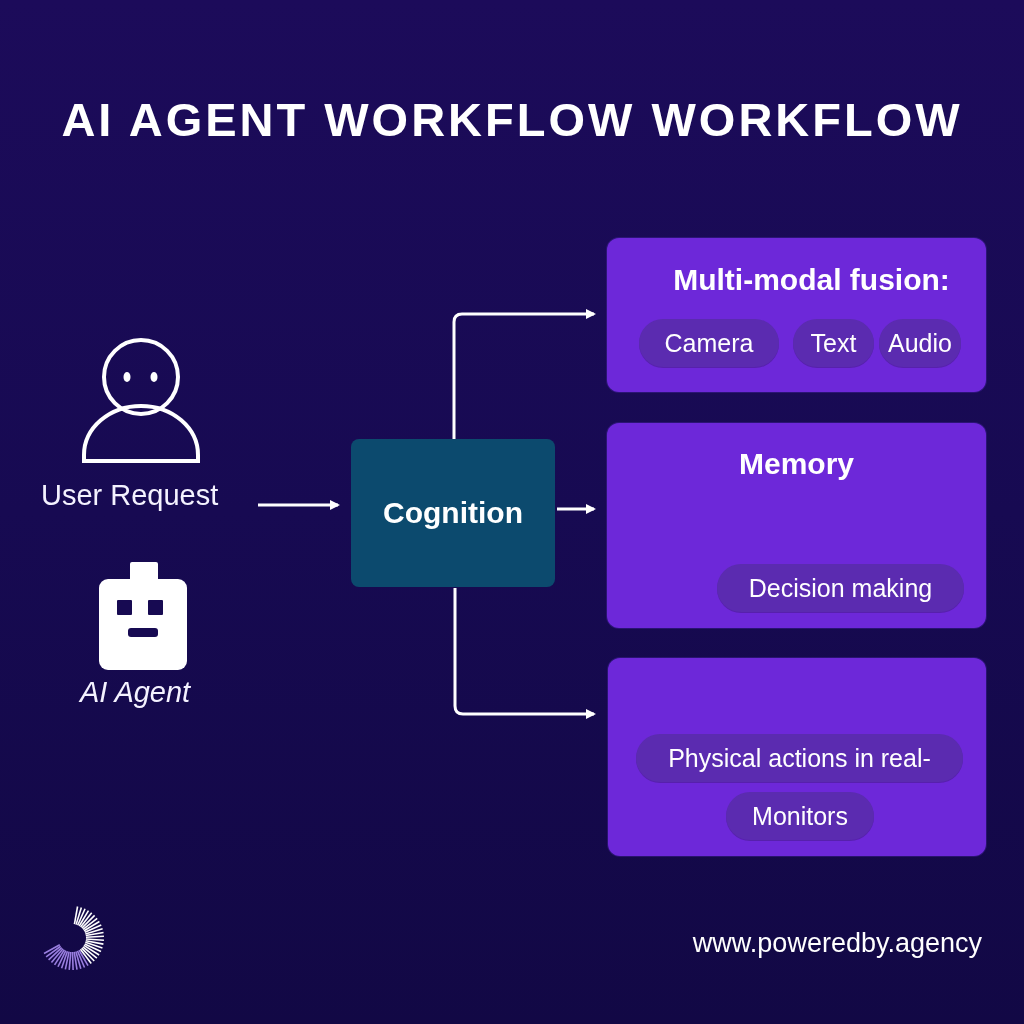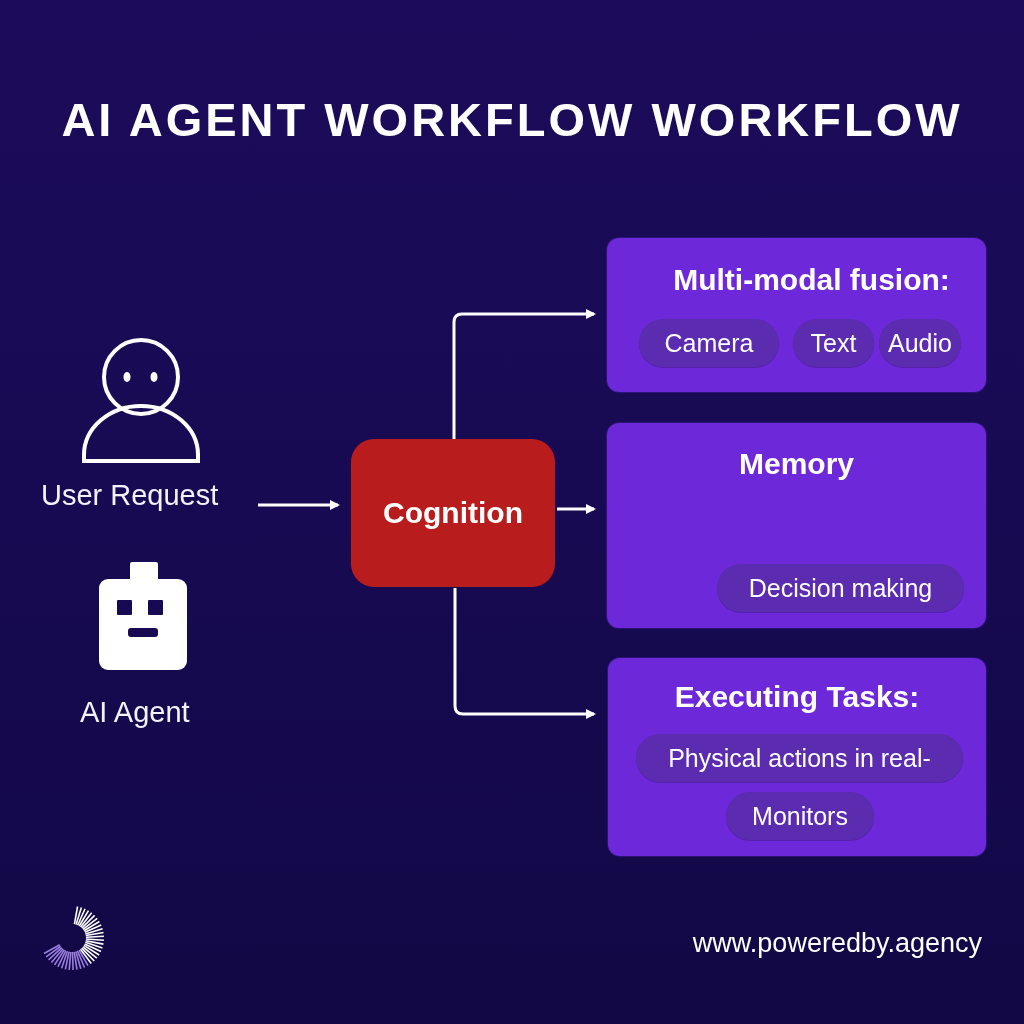--- a/index.html
+++ b/index.html
@@ -3,21 +3,21 @@
 <meta charset="utf-8">
 <style>
   html,body{margin:0;padding:0;}
   body{width:1024px;height:1024px;overflow:hidden;
     background:linear-gradient(180deg,#1c0b5a 0%,#170a52 50%,#120845 100%);
     font-family:"Liberation Sans",sans-serif;color:#fff;position:relative;}
   .abs{position:absolute;}
   .title{left:0;width:1024px;top:92px;text-align:center;font-size:47px;font-weight:bold;letter-spacing:3px;color:#fff;}
   .label{font-size:29px;color:#f4f2ff;font-weight:500;}
   .card{background:#6d28d9;border-radius:12px;box-shadow:0 0 0 1px rgba(80,40,180,0.35);}
-  .cog{left:351px;top:439px;width:204px;height:148px;background:#b91c1c;border-radius:23px;display:flex;align-items:center;justify-content:center;font-size:30px;font-weight:bold;}
+  .cog{left:351px;top:439px;width:204px;height:148px;background:#0c4a6e;border-radius:8px;display:flex;align-items:center;justify-content:center;font-size:30px;font-weight:bold;}
   .card-title{position:absolute;left:0;right:0;text-align:center;font-size:30px;font-weight:bold;}
   .pill{position:absolute;background:#5b2bb0;border-radius:24px;height:48px;display:flex;align-items:center;justify-content:center;font-size:25px;color:#fff;box-shadow:0 1px 0 rgba(0,0,0,0.2);}
   .url{right:42px;top:928px;font-size:27px;color:#fff;margin-left:43px;}
   svg{position:absolute;left:0;top:0;}
 </style>
 </head>
 <body>
 
 <div class="abs title">AI AGENT WORKFLOW WORKFLOW</div>
 
@@ -41,40 +41,39 @@
 </svg>
 <div class="abs label" style="left:41px;top:479px;">User Request</div>
 
 <svg width="1024" height="1024">
   <rect x="130" y="562" width="28" height="22" rx="2" fill="#fff"></rect>
   <rect x="99" y="579" width="88" height="91" rx="9" fill="#fff"></rect>
   <rect x="117" y="600" width="15" height="15" rx="1" fill="#170a52"></rect>
   <rect x="148" y="600" width="15" height="15" rx="1" fill="#170a52"></rect>
   <rect x="128" y="628" width="30" height="9" rx="3" fill="#170a52"></rect>
 </svg>
-<div class="abs label" style="left:80px;top:696px;">AI Agent</div>
+<div class="abs label" style="left:80px;top:676px;font-style:italic;">AI Agent</div>
 
 <div class="abs cog">
   <span>Cognition</span>
 </div>
 
 <div class="abs card" style="left:607px;top:238px;width:379px;height:154px;">
   <div class="card-title" style="top:25px;left:30px;">Multi-modal fusion:</div>
   <div class="pill" style="left:32px;top:81px;width:140px;">Camera</div>
   <div class="pill" style="left:186px;top:81px;width:81px;">Text</div>
   <div class="pill" style="left:272px;top:81px;width:82px;">Audio</div>
 </div>
 
 <div class="abs card" style="left:607px;top:423px;width:379px;height:205px;">
   <div class="card-title" style="top:24px;">Memory</div>
   <div class="pill" style="left:110px;top:141px;width:247px;">Decision making</div>
 </div>
 
 <div class="abs card" style="left:608px;top:658px;width:378px;height:198px;">
-  <div class="card-title" style="top:22px;">Executing Tasks:</div>
   <div class="pill" style="left:118px;top:134px;width:148px;">Monitors</div>
   <div class="pill" style="left:28px;top:76px;width:327px;">Physical actions in real-</div>
 </div>
 
 <svg width="1024" height="1024" id="logo">
     <line x1="74.43107448733703" y1="924.2126914578291" x2="77.55674168534178" y2="906.4861519036093" stroke="#ffffff" stroke-width="1.6"></line>
     <line x1="76.09320386611832" y1="924.6117334165175" x2="81.35589455112758" y2="907.3982478091829" stroke="#ffffff" stroke-width="1.6"></line>
     <line x1="77.6943130030612" y1="925.2103635930035" x2="85.0155725784256" y2="908.7665453554367" stroke="#ffffff" stroke-width="1.6"></line>
     <line x1="79.21053304874076" y1="925.9996577901704" x2="88.48121839712174" y2="910.5706463775324" stroke="#ffffff" stroke-width="1.6"></line>
     <line x1="80.61926065455921" y1="926.9678494495059" x2="91.70116721042106" y2="912.7836558845848" stroke="#ffffff" stroke-width="1.6"></line>

